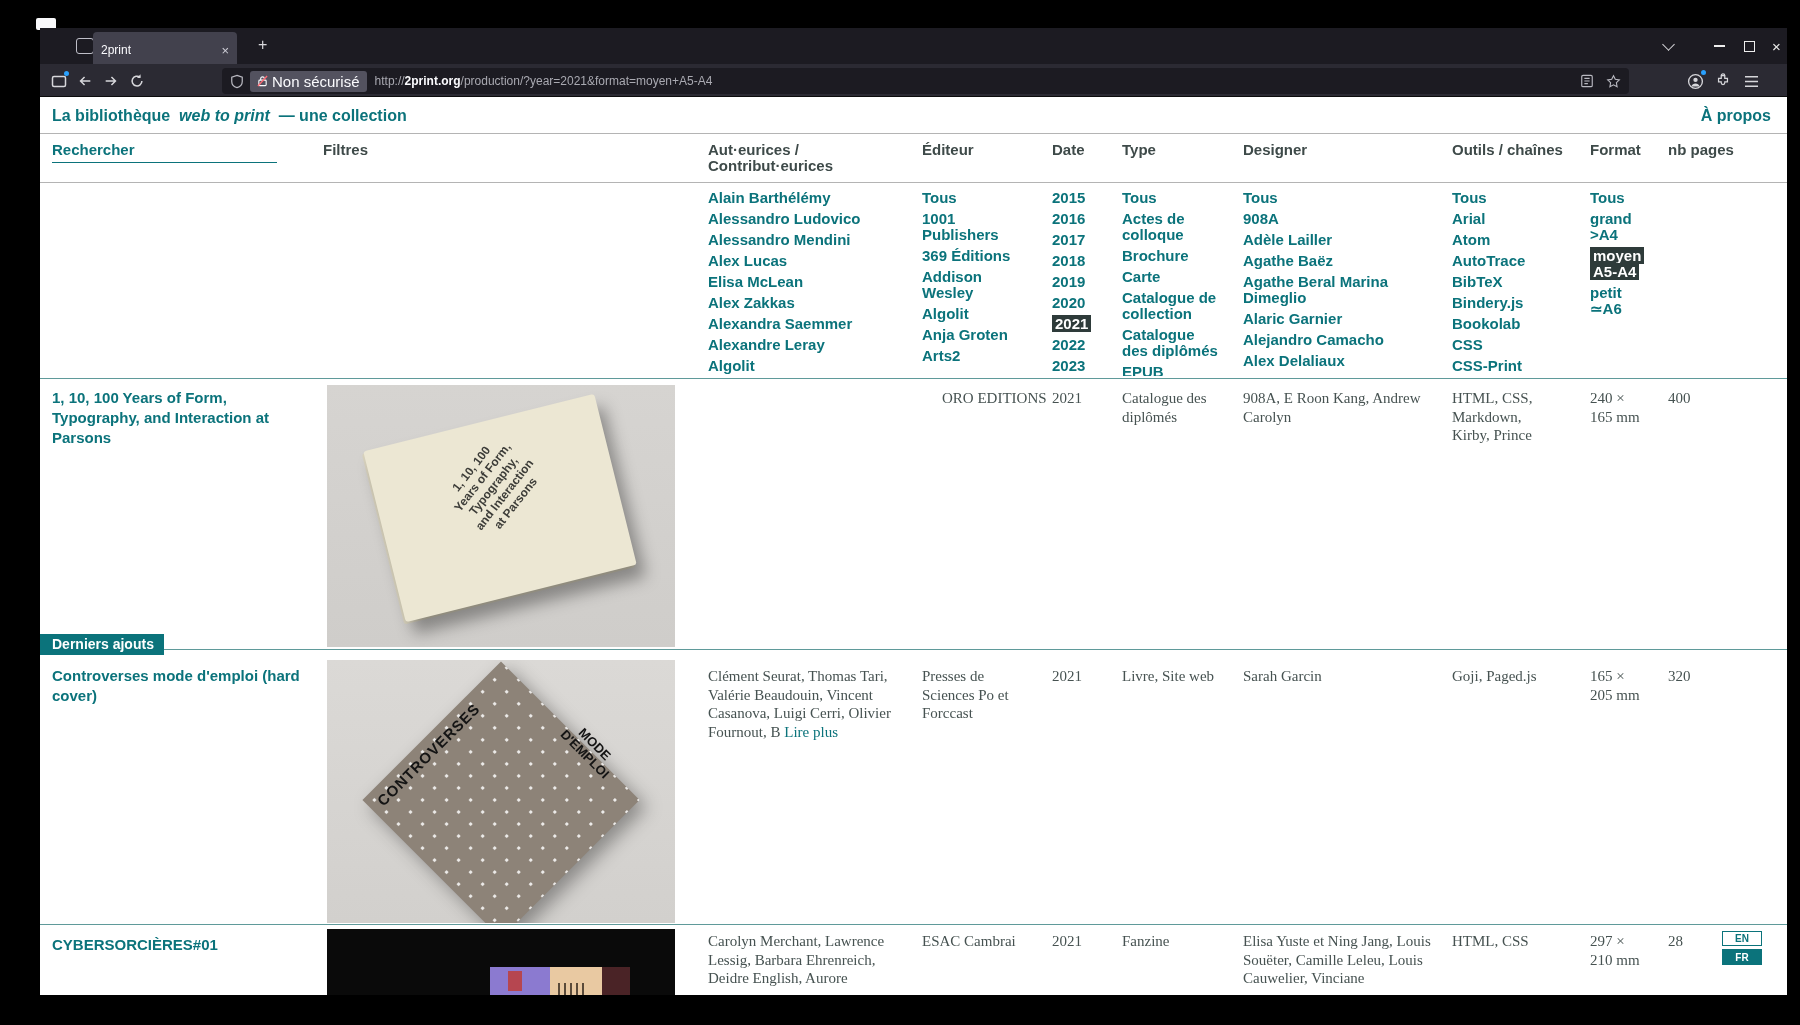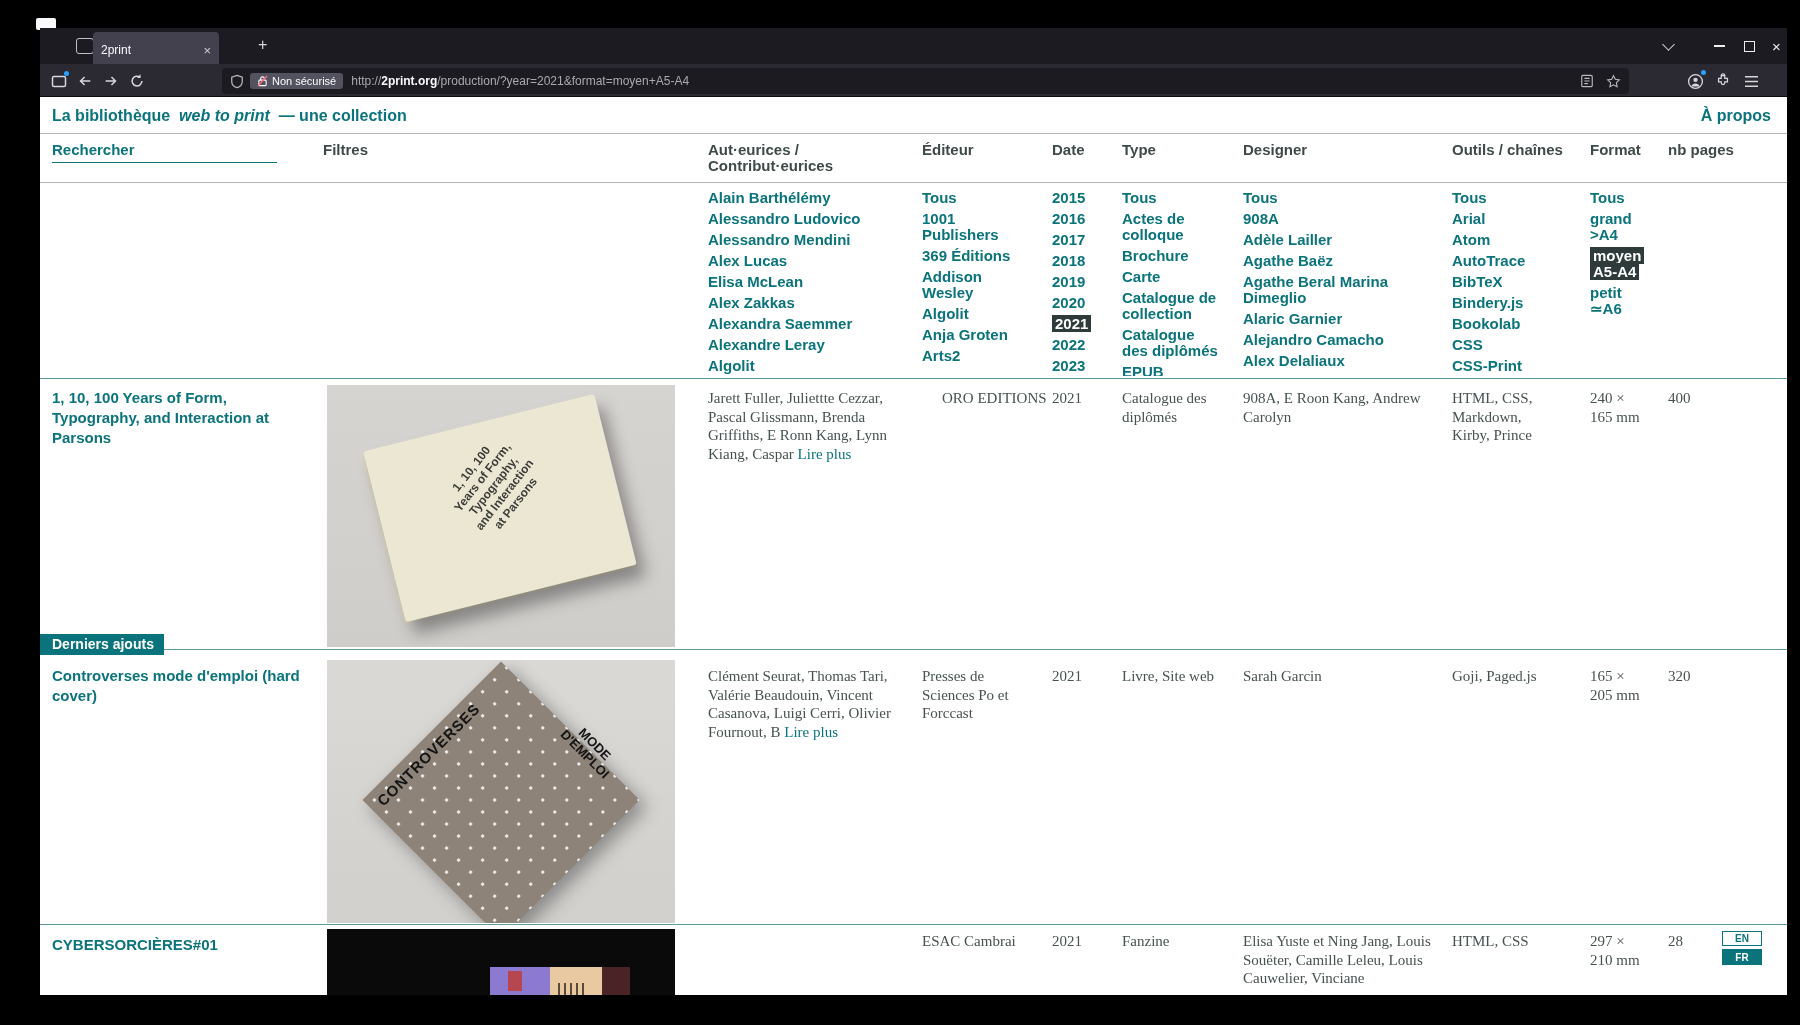--- a/index.html
+++ b/index.html
@@ -2,35 +2,35 @@
 <html><head>
 <meta charset="utf-8">
 <style>
   html,body{margin:0;padding:0;}
   body{width:1800px;height:1025px;background:#000;position:relative;overflow:hidden;
        font-family:"Liberation Sans",sans-serif;-webkit-font-smoothing:antialiased;}
   .window{position:absolute;left:40px;top:28px;width:1747px;height:967px;background:#fff;}
   
   .tabbar{position:absolute;left:0;top:0;right:0;height:36px;background:#1c1b22;display:flex;align-items:center;}
   .fxview{width:16px;height:14px;border:1.6px solid #bfbfc9;border-radius:3px;margin-left:36px;}
-  .tab{position:absolute;left:53px;top:4px;width:126px;height:28px;background:#42414d;border-radius:4px;
+  .tab{position:absolute;left:53px;top:4px;width:144px;height:28px;background:#42414d;border-radius:4px;
        display:flex;align-items:center;color:#fbfbfe;font-size:12px;padding:18px 8px;box-sizing:border-box;}
   .tab .tab-title{flex:1;}
   .tab .tab-close{color:#cfcfd8;font-size:13px;}
   .newtab{position:absolute;left:218px;top:8px;color:#d7d7db;font-size:16px;}
   .winctl{position:absolute;top:0;height:36px;display:flex;align-items:center;color:#eee;}
   .chev{width:8px;height:8px;border-right:1.7px solid #d7d7db;border-bottom:1.7px solid #d7d7db;transform:rotate(45deg);margin-top:-4px;}
   .ctl-min{width:11px;height:1.6px;background:#eee;}
   .ctl-max{width:9px;height:9px;border:1.6px solid #eee;}
   .ctl-x{font-size:15px;line-height:1;}
   .toolbar{position:absolute;left:0;top:36px;right:0;height:33px;background:#2b2a33;display:flex;align-items:center;border-bottom:1px solid #0c0c0d;box-sizing:border-box;}
   .tbicon{position:absolute;top:44px;width:18px;height:18px;display:flex;align-items:center;justify-content:center;}
   .urlbar{position:absolute;left:182px;top:40px;width:1407px;height:26px;background:#1c1b22;border-radius:4px;
           display:flex;align-items:center;padding:0 8px;box-sizing:border-box;}
-  .sec-chip{background:#53525f;color:#fbfbfe;font-size:11px;border-radius:3px;padding:2px 7px;display:flex;align-items:center;gap:4px;margin:0 8px 0 6px;}
+  .sec-chip{background:#53525f;color:#fbfbfe;font-size:15px;border-radius:3px;padding:2px 7px;display:flex;align-items:center;gap:4px;margin:0 8px 0 6px;}
   .url-text{font-size:12px;color:#a9a9b1;white-space:nowrap;}
   .url-text b{color:#fbfbfe;font-weight:bold;}
   .urlbar-right{margin-left:auto;display:flex;align-items:center;gap:12px;}
   .dot{position:absolute;width:5px;height:5px;border-radius:50%;background:#2aa1fe;}
   svg.ic{display:block;}
   
   .page{position:absolute;left:0;top:69px;right:0;bottom:0;background:#fff;overflow:hidden;
         --teal:#0b737b;--dark:#3e4a49;--body:#465251;}
   .hr{position:absolute;left:0;right:0;height:1px;background:#b4b4b4;}
   .hr.teal{background:#5f9a9a;}
@@ -272,21 +272,20 @@
     <div class="rowtitle" style="left:12px;top:291px;">1, 10, 100 Years of Form, Typography, and Interaction at Parsons</div>
     <div class="photo photo1">
       <div class="book1">
         <div class="covertext">1, 10, 100
 Years of Form,
 Typography,
 and Interaction
 at Parsons</div>
       </div>
     </div>
-    <div class="cell" style="left:668px;top:292px;width:200px;"><span>Jarett Fuller, Juliettte Cezzar, Pascal Glissmann, Brenda Griffiths, E Ronn Kang, Lynn Kiang, Caspar </span><span class="more">Lire plus</span></div>
     <div class="cell" style="left:902px;top:292px;width:105px;">ORO EDITIONS</div>
     <div class="cell" style="left:1012px;top:292px;width:55px;">2021</div>
     <div class="cell" style="left:1082px;top:292px;width:110px;">Catalogue des diplômés</div>
     <div class="cell" style="left:1203px;top:292px;width:200px;">908A, E Roon Kang, Andrew Carolyn</div>
     <div class="cell" style="left:1412px;top:292px;width:110px;">HTML, CSS, Markdown, Kirby, Prince</div>
     <div class="cell fmt" style="left:1550px;top:292px;width:70px;">240 ×
 165 mm</div>
     <div class="cell" style="left:1628px;top:292px;width:60px;">400</div>
 
     <div class="badge">Derniers ajouts</div>
@@ -313,20 +312,21 @@
     <div class="hr teal" style="top:827px;"></div>
 
     <div class="rowtitle" style="left:12px;top:838px;">CYBERSORCIÈRES#01</div>
     <div class="photo photo3">
       <div class="strip">
         <div class="s1"></div>
         <div class="s2"></div>
         <div class="s3"></div>
       </div>
     </div>
+    <div class="cell" style="left:668px;top:835px;width:200px;">Carolyn Merchant, Lawrence Lessig, Barbara Ehrenreich, Deidre English, Aurore</div>
     <div class="cell" style="left:882px;top:835px;width:110px;">ESAC Cambrai</div>
     <div class="cell" style="left:1012px;top:835px;width:55px;">2021</div>
     <div class="cell" style="left:1082px;top:835px;width:110px;">Fanzine</div>
     <div class="cell" style="left:1203px;top:835px;width:205px;">Elisa Yuste et Ning Jang, Louis Souëter, Camille Leleu, Louis Cauwelier, Vinciane</div>
     <div class="cell" style="left:1412px;top:835px;width:115px;">HTML, CSS</div>
     <div class="cell fmt" style="left:1550px;top:835px;width:70px;">297 ×
 210 mm</div>
     <div class="cell" style="left:1628px;top:835px;width:60px;">28</div>
 
     <div class="langbtn lang-en">EN</div>

